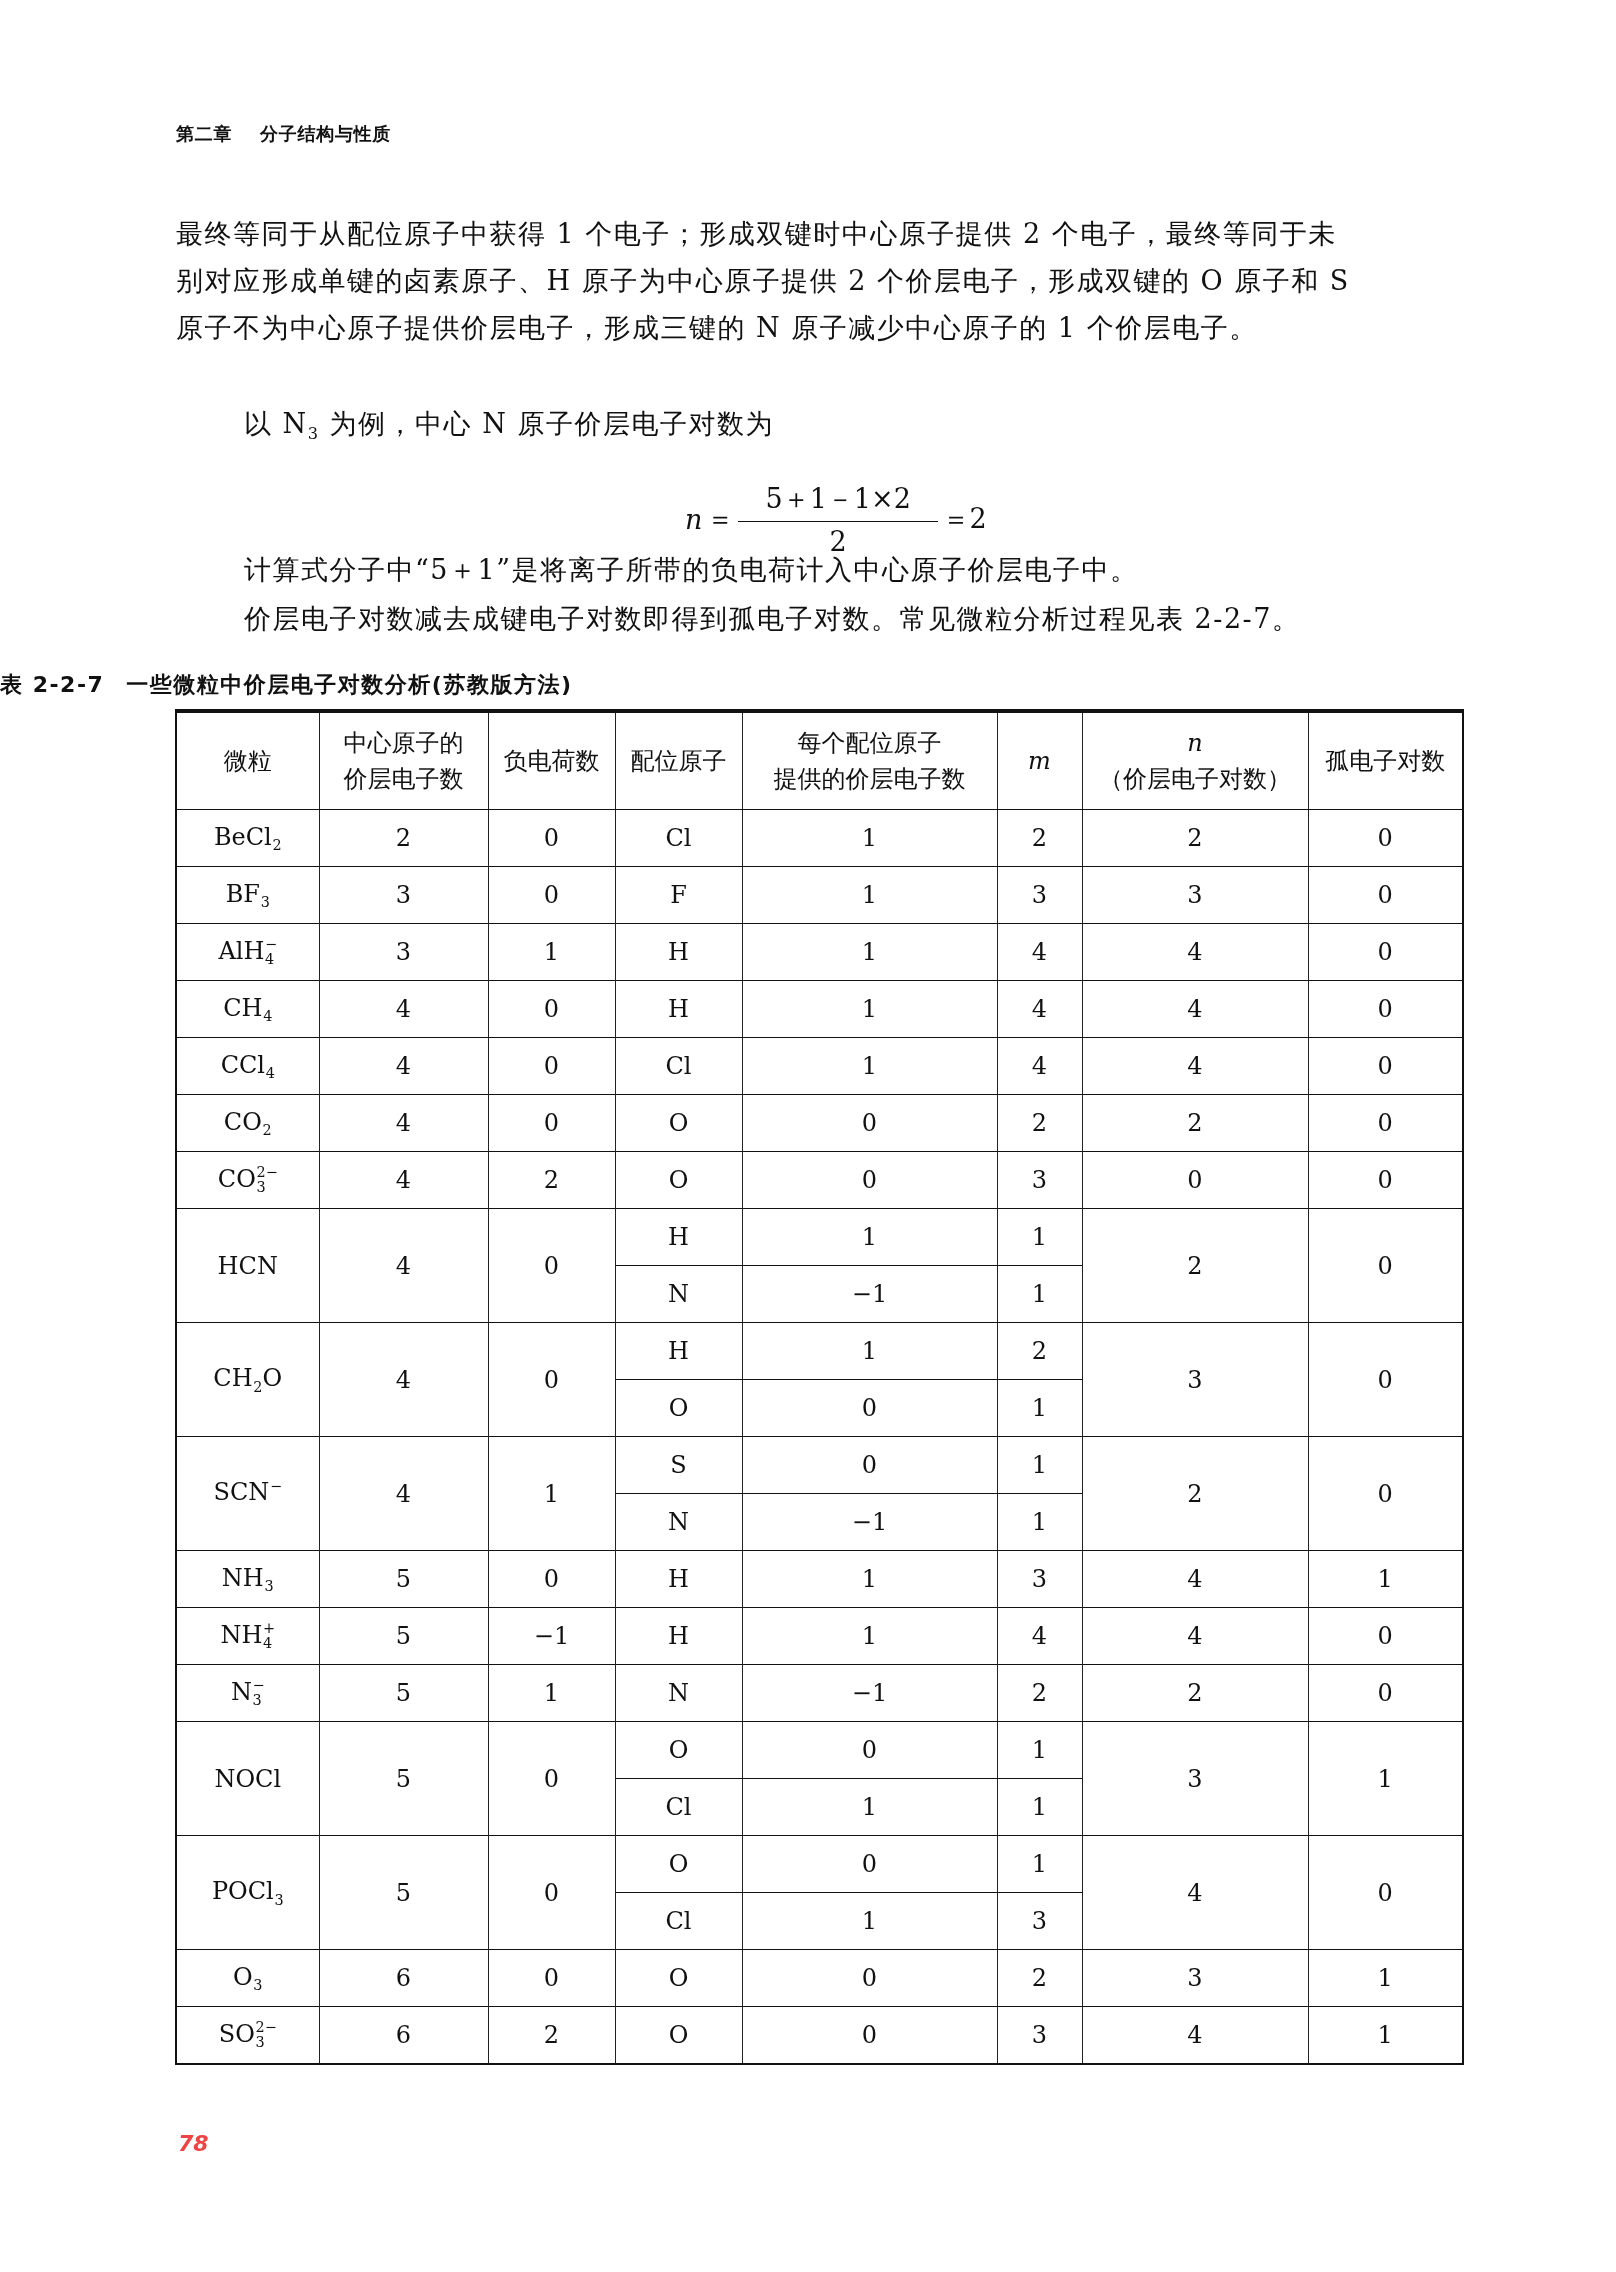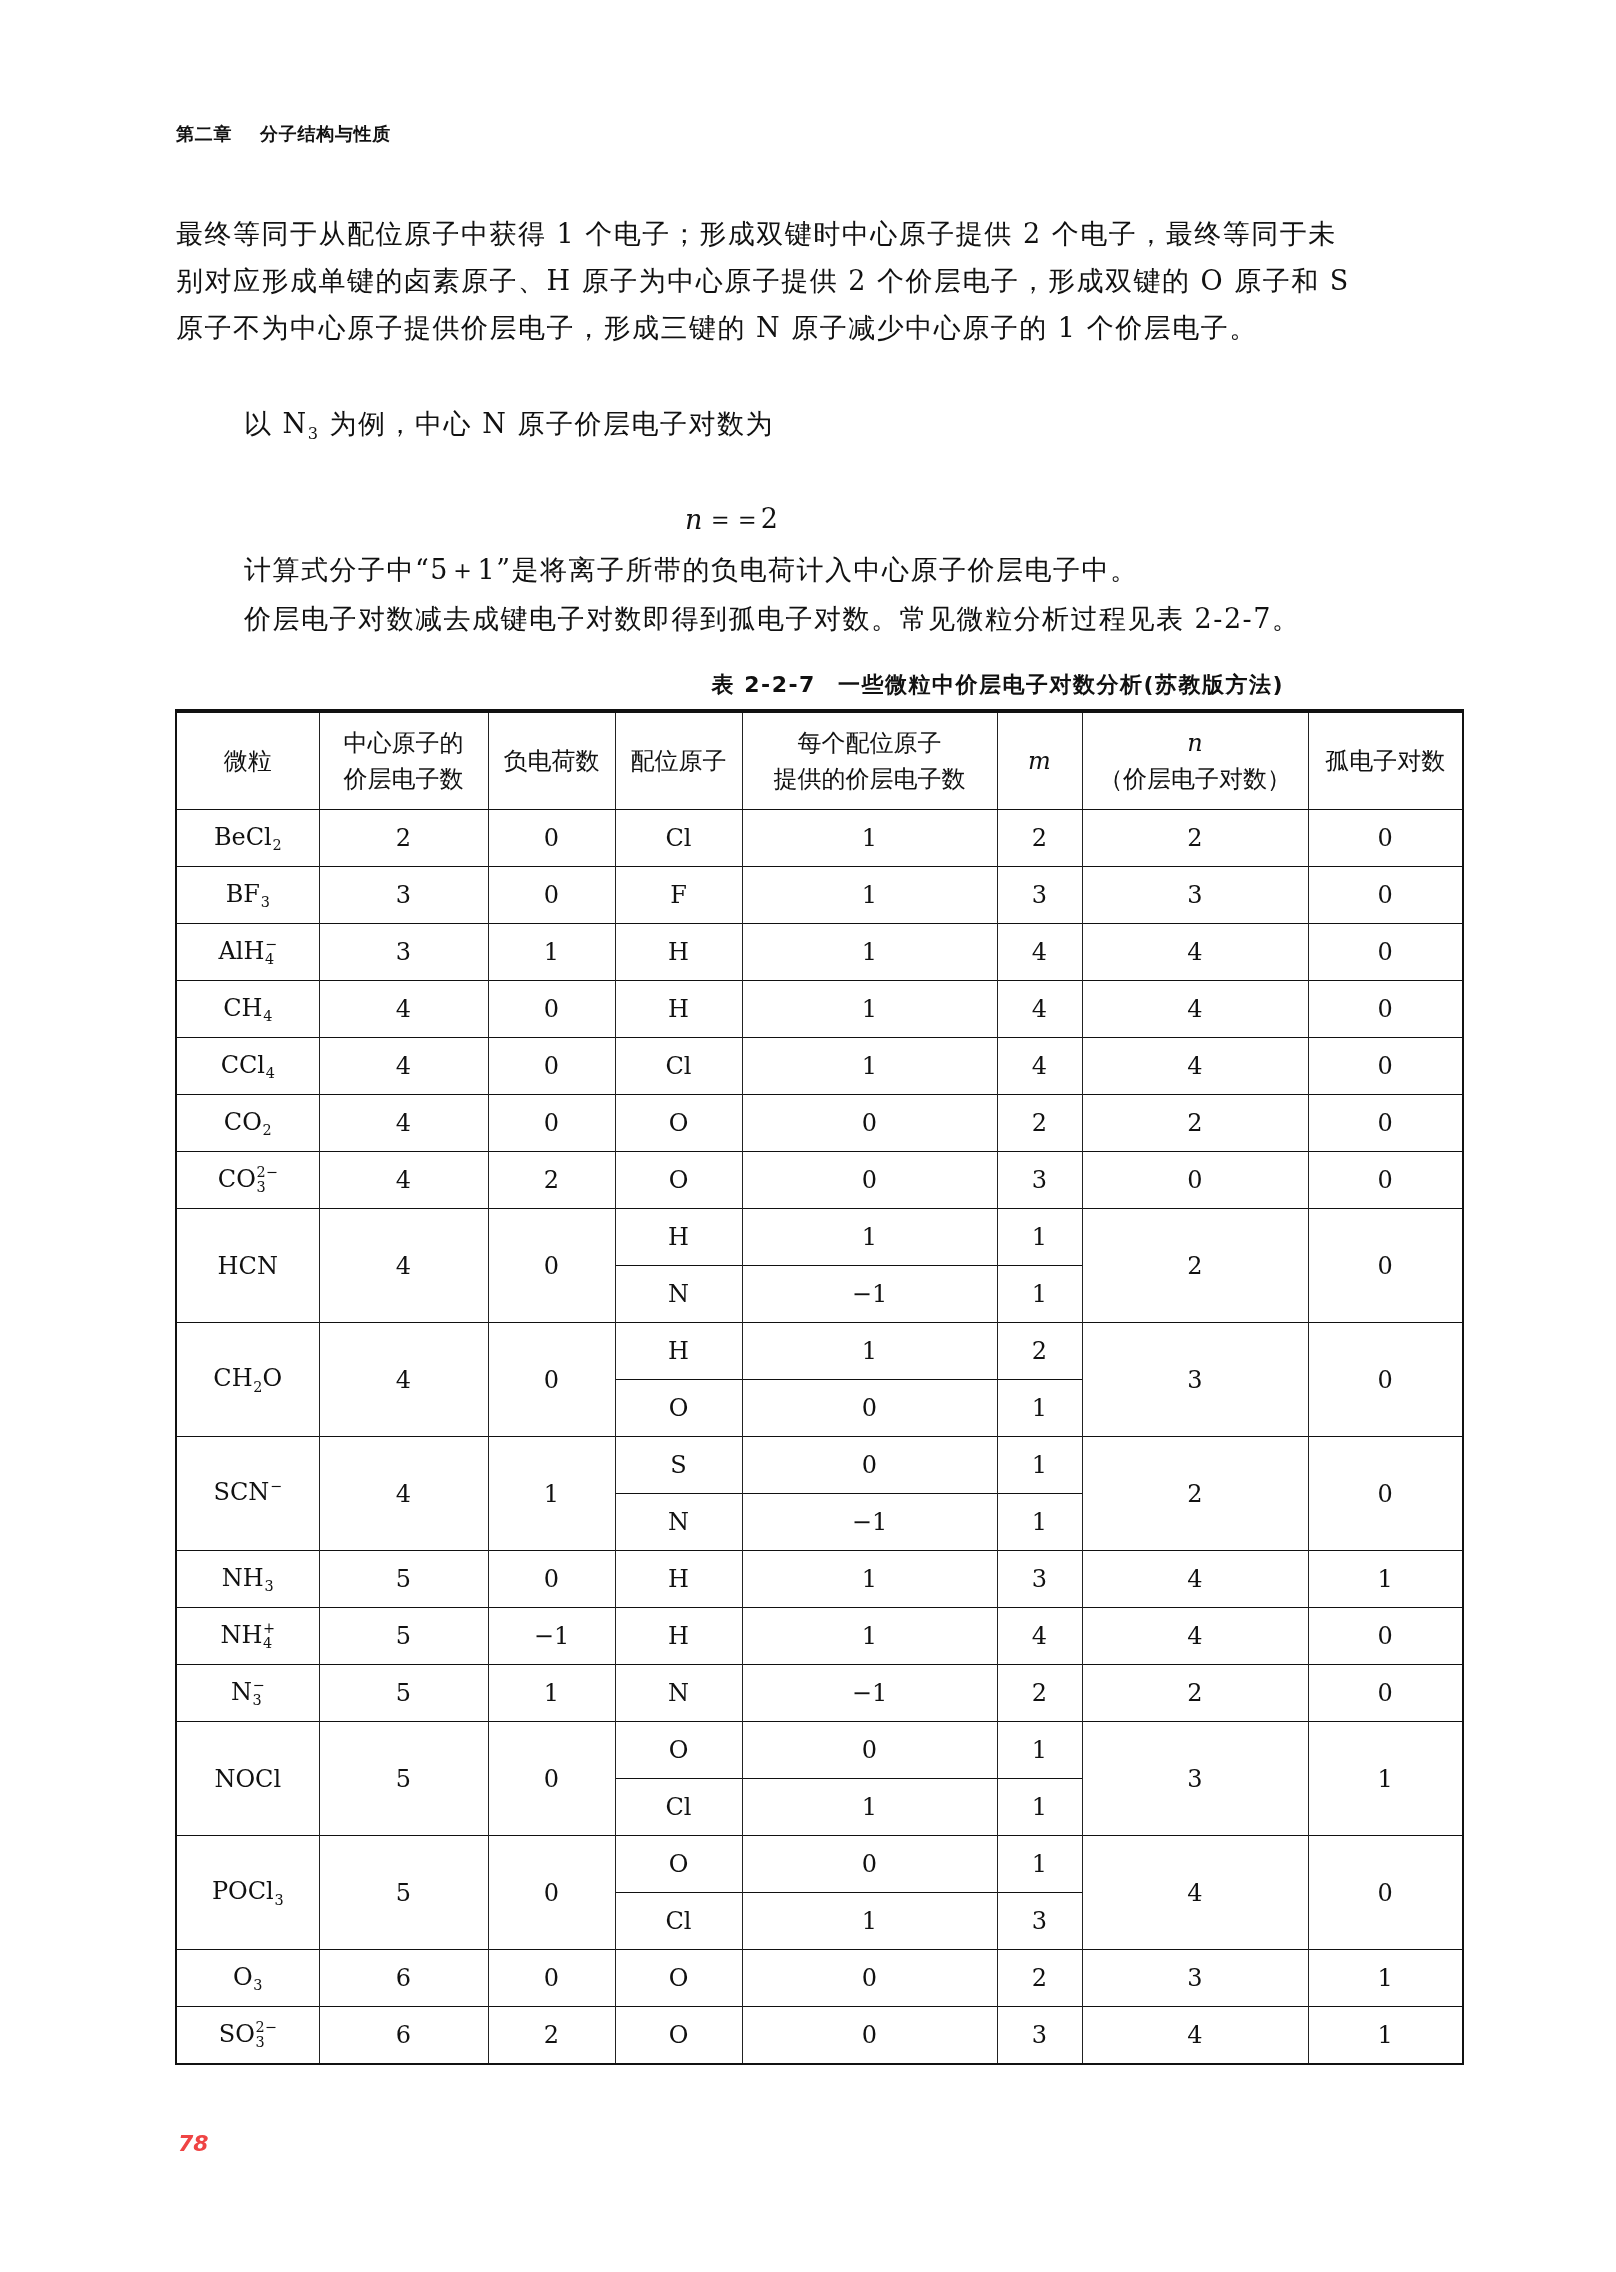--- a/index.html
+++ b/index.html
@@ -23,21 +23,21 @@
   .formula {
     position: absolute; left: 685px; top: 471px; height: 96px;
     display: flex; align-items: center; font-size: 27px;
   }
   .formula .var { font-style: italic; margin-right: 4.4px; }
   .frac { display: inline-flex; flex-direction: column; align-items: center; margin: 0 4.4px; }
   .frac .num { padding: 0 3px 4.4px 3px; }
   .frac .bar { width: 200px; border-top: 1.5px solid #111; }
   .frac .den { padding-top: 4.4px; }
   .caption {
-    position: absolute; left: 0; width: 1284px; top: 670px; text-align: right;
+    position: absolute; left: 0; width: 1284px; top: 670px; text-align: left;
     font-family: "DejaVu Sans", "Liberation Sans", sans-serif;
     font-size: 22px; font-weight: bold; letter-spacing: 1.5px;
   }
   .caption .gap { display: inline-block; width: 22px; }
   table.data {
     position: absolute; left: 175px; top: 709px; width: 1171px;
     border-collapse: collapse; border-top: 4.4px solid #111;
     border-left: 2.2px solid #111; border-right: 2.2px solid #111; border-bottom: 2.2px solid #111;
     font-size: 24px; table-layout: fixed;
   }
@@ -72,20 +72,25 @@
   <div>原子不为中心原子提供价层电子，形成三键的 N 原子减少中心原子的 1 个价层电子。</div>
 </div>
 
 <div class="para indent" style="top:400px;">
   <span>以 N</span><span class="sub">3</span><span> 为例，中心 N 原子价层电子对数为</span>
 </div>
 
 <div class="formula">
   <span class="var">n</span>
   <span>＝</span>
+  <span class="frac">
+    <span class="num">5＋1－1×2</span>
+    <span class="bar"></span>
+    <span class="den">2</span>
+  </span>
   <span>＝2</span>
 </div>
 
 <div class="para indent" style="top:546px;">计算式分子中“5＋1”是将离子所带的负电荷计入中心原子价层电子中。</div>
 <div class="para indent" style="top:595px;">价层电子对数减去成键电子对数即得到孤电子对数。常见微粒分析过程见表 2-2-7。</div>
 
 <div class="caption">
   <span>表 2-2-7</span><span class="gap"></span><span>一些微粒中价层电子对数分析(苏教版方法)</span>
 </div>
 

